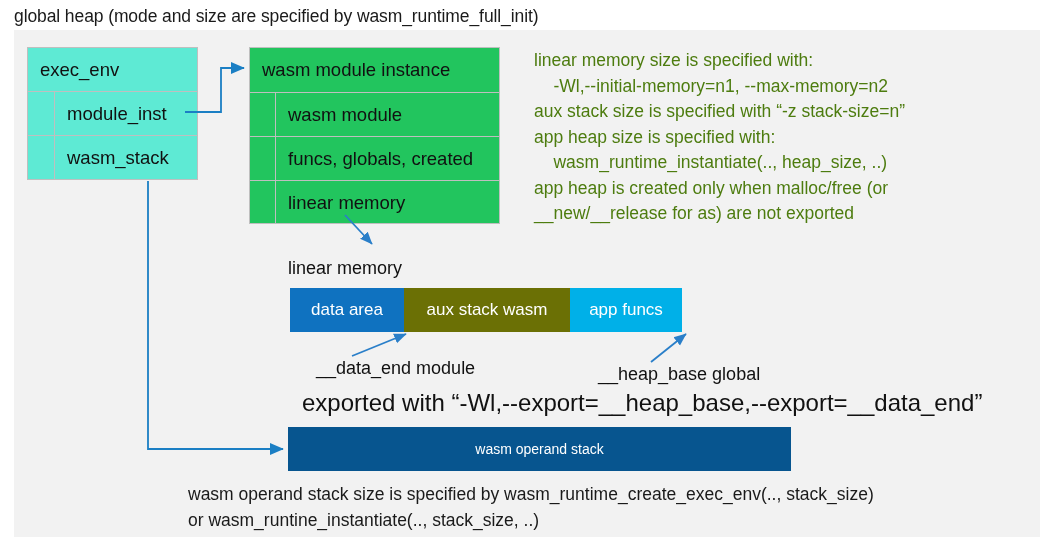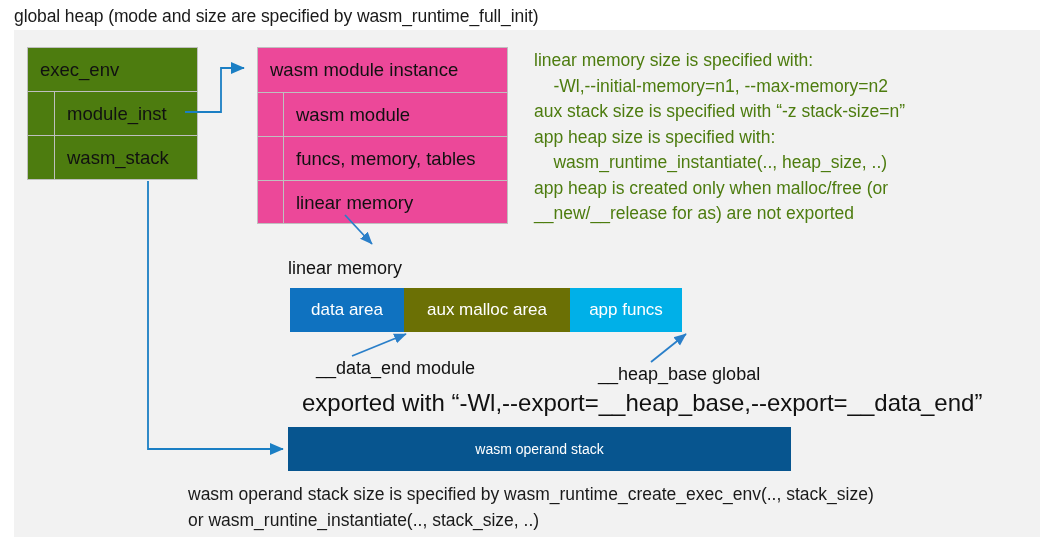--- a/index.html
+++ b/index.html
@@ -65,34 +65,34 @@
     padding-left: 12px;
     white-space: nowrap;
   }
 
   
   #exec-env-box {
     left: 27px;
     top: 47px;
     width: 171px;
     height: 133px;
-    background: #4d7c0f;
+    background: #5eead4;
   }
   #exec-env-box .row.head { height: 44px; }
   #exec-env-box .row.sub  { height: 44px; }
   #exec-env-box .row.sub:last-child { height: 43px; }
   #exec-env-box .row.sub .gutter { width: 27px; }
 
   
   #module-inst-box {
-    left: 257px;
+    left: 249px;
     top: 47px;
     width: 251px;
     height: 177px;
-    background: #ec4899;
+    background: #22c55e;
   }
   #module-inst-box .row.head { height: 45px; }
   #module-inst-box .row.sub { height: 44px; }
   #module-inst-box .row.sub:last-child { height: 43px; }
   #module-inst-box .row.sub .gutter { width: 26px; }
 
   
   #runtime-note {
     left: 534px;
     top: 48px;
@@ -214,40 +214,40 @@
   <div class="abs struct" id="module-inst-box">
     <div class="row head">
       <span class="label">wasm module instance</span>
     </div>
     <div class="row sub">
       <div class="gutter"></div>
       <span class="label">wasm module</span>
     </div>
     <div class="row sub">
       <div class="gutter"></div>
-      <span class="label">funcs, memory, tables</span>
+      <span class="label">funcs, globals, created</span>
     </div>
     <div class="row sub">
       <div class="gutter"></div>
       <span class="label">linear memory</span>
     </div>
   </div>
 
   <div class="abs" id="runtime-note">linear memory size is specified with:
     -Wl,--initial-memory=n1, --max-memory=n2
 aux stack size is specified with “-z stack-size=n”
 app heap size is specified with:
     wasm_runtime_instantiate(.., heap_size, ..)
 app heap is created only when malloc/free (or
 __new/__release for as) are not exported</div>
 
   <div class="abs" id="linear-memory-caption">linear memory</div>
   <div class="abs" id="memory-bar">
       <div class="mem-seg" style="width: 114px; background: rgb(15, 114, 192);">data area</div>
-      <div class="mem-seg" style="width: 166px; background: rgb(107, 112, 5);">aux malloc area</div>
+      <div class="mem-seg" style="width: 166px; background: rgb(107, 112, 5);">aux stack wasm</div>
       <div class="mem-seg" style="width: 112px; background: rgb(0, 176, 232);">app funcs</div>
     </div>
 
   <div class="abs" id="ann-data-end">__data_end module</div>
   <div class="abs" id="ann-heap-base">__heap_base global</div>
   <div class="abs" id="ann-export">exported with “-Wl,--export=__heap_base,--export=__data_end”</div>
 
   <div class="abs" id="operand-stack-box">
     <span class="label">wasm operand stack</span>
   </div>

